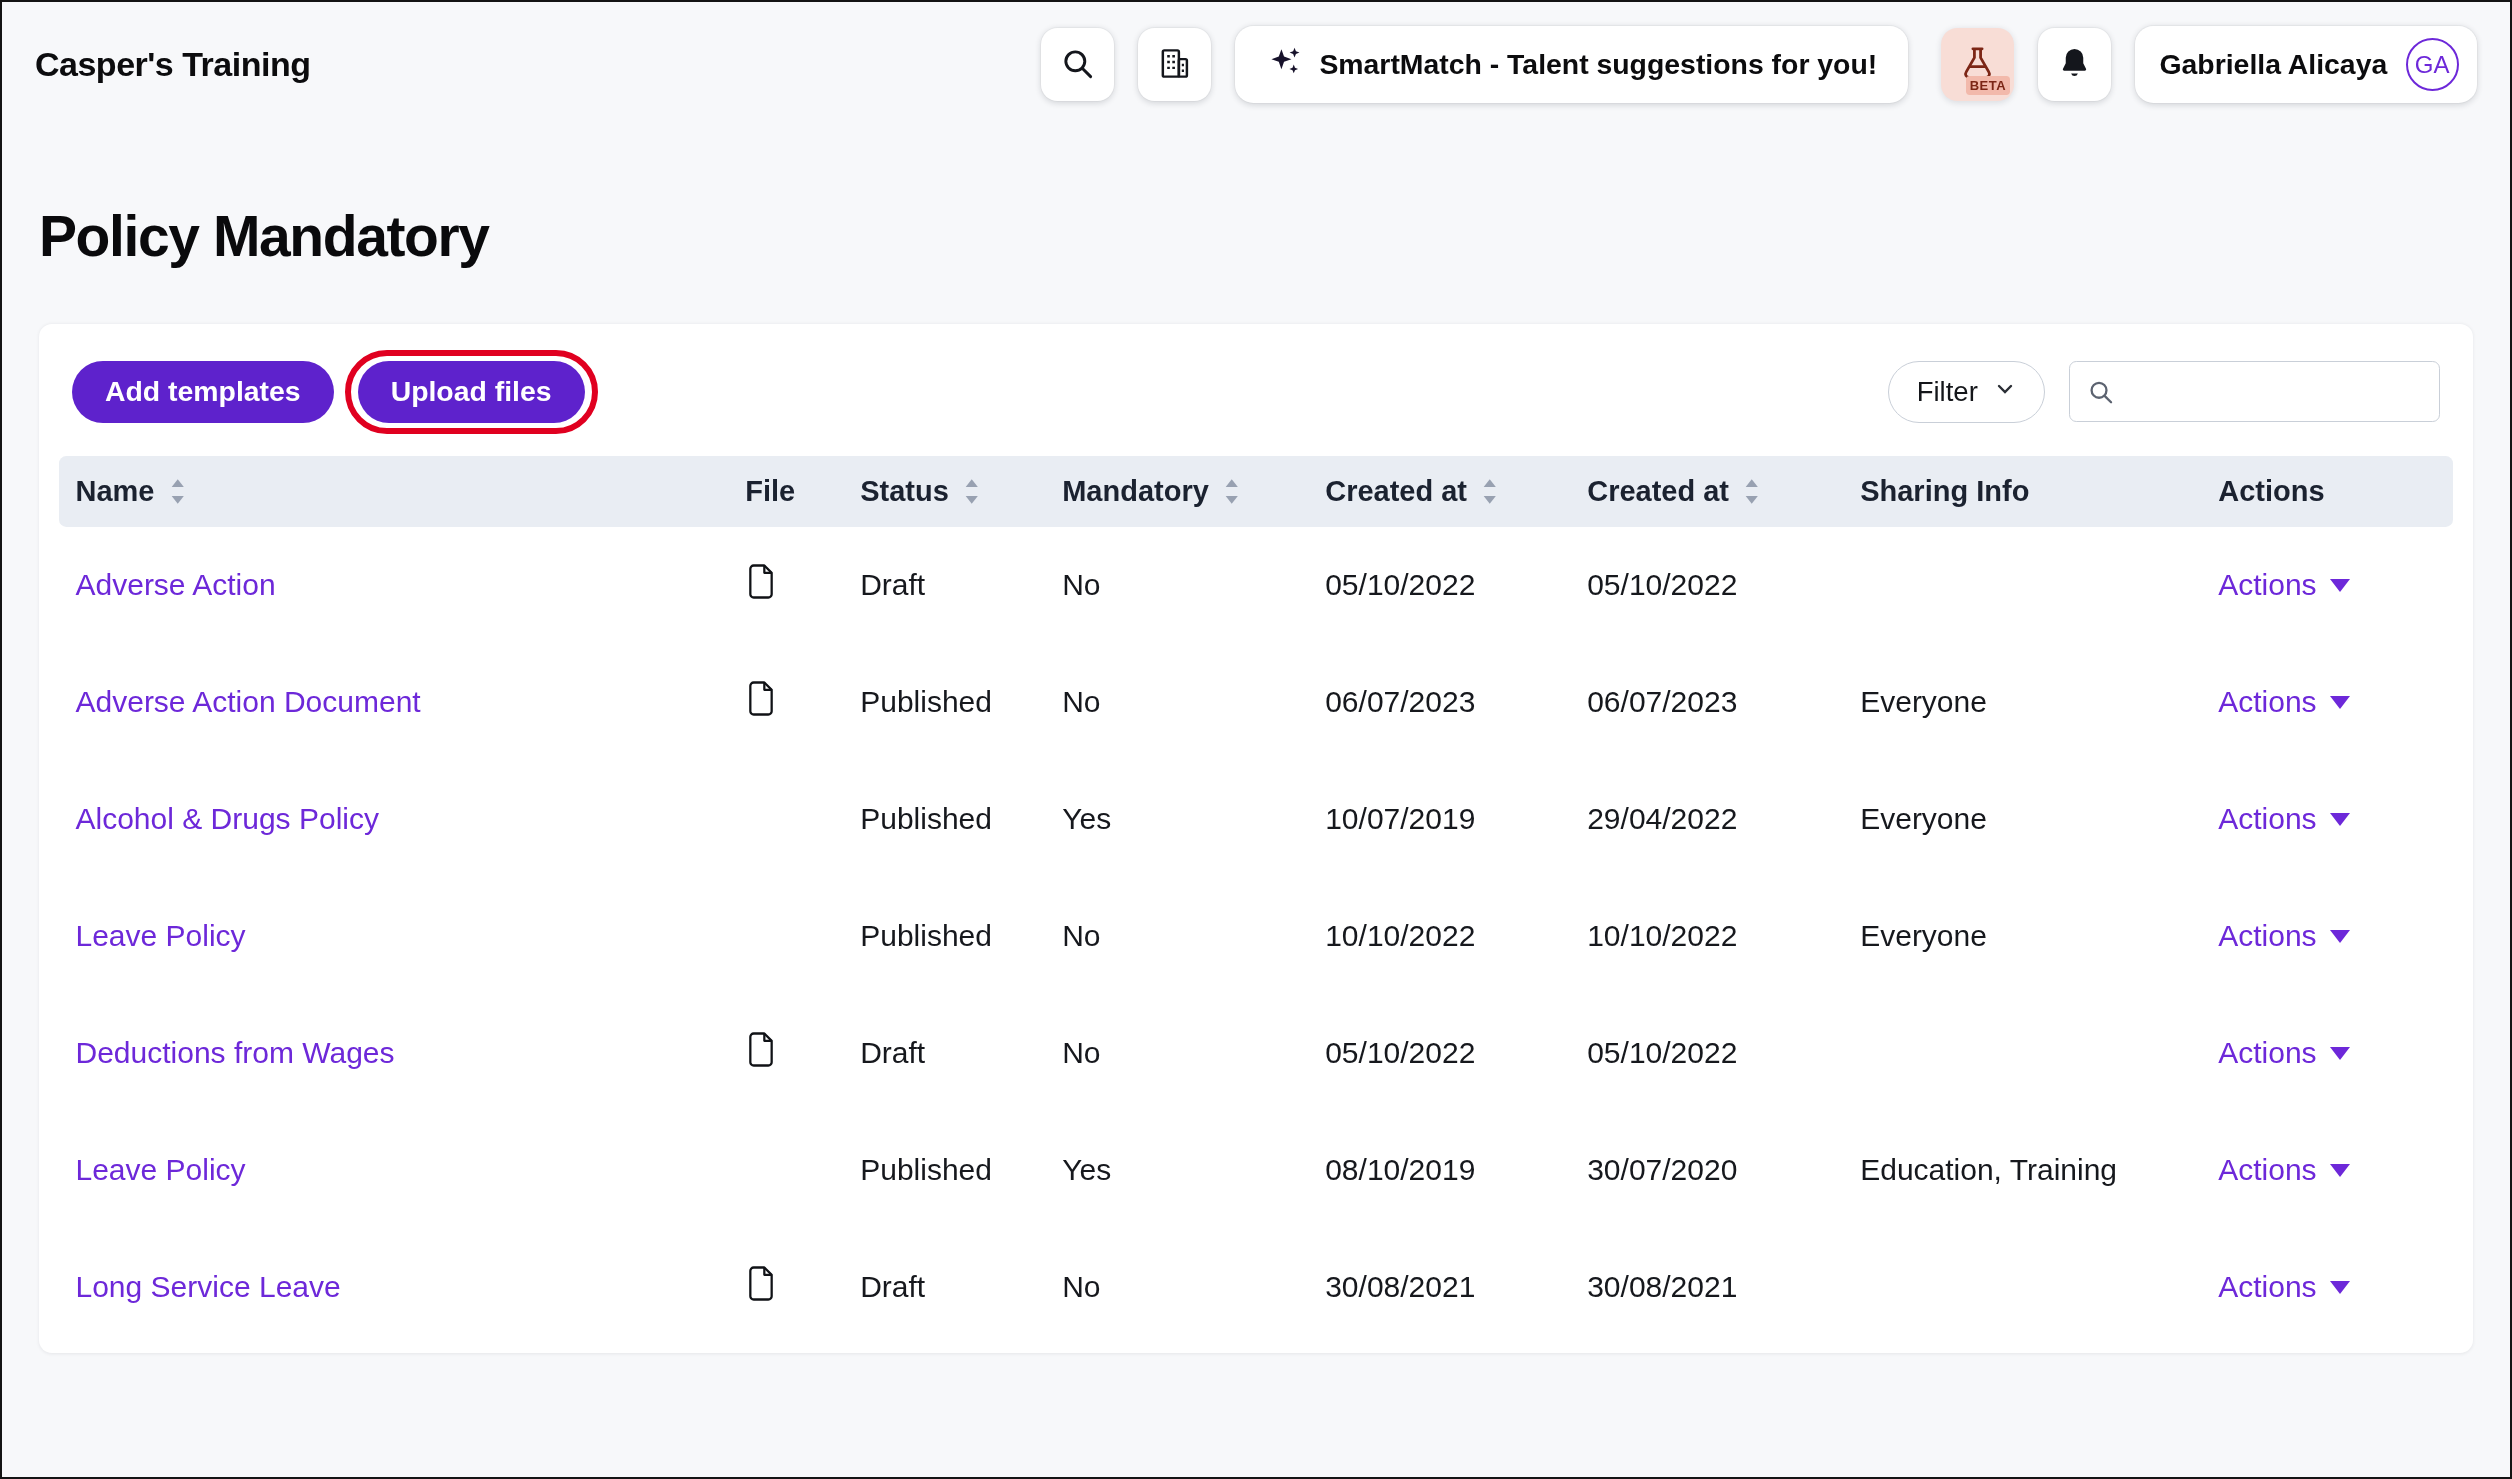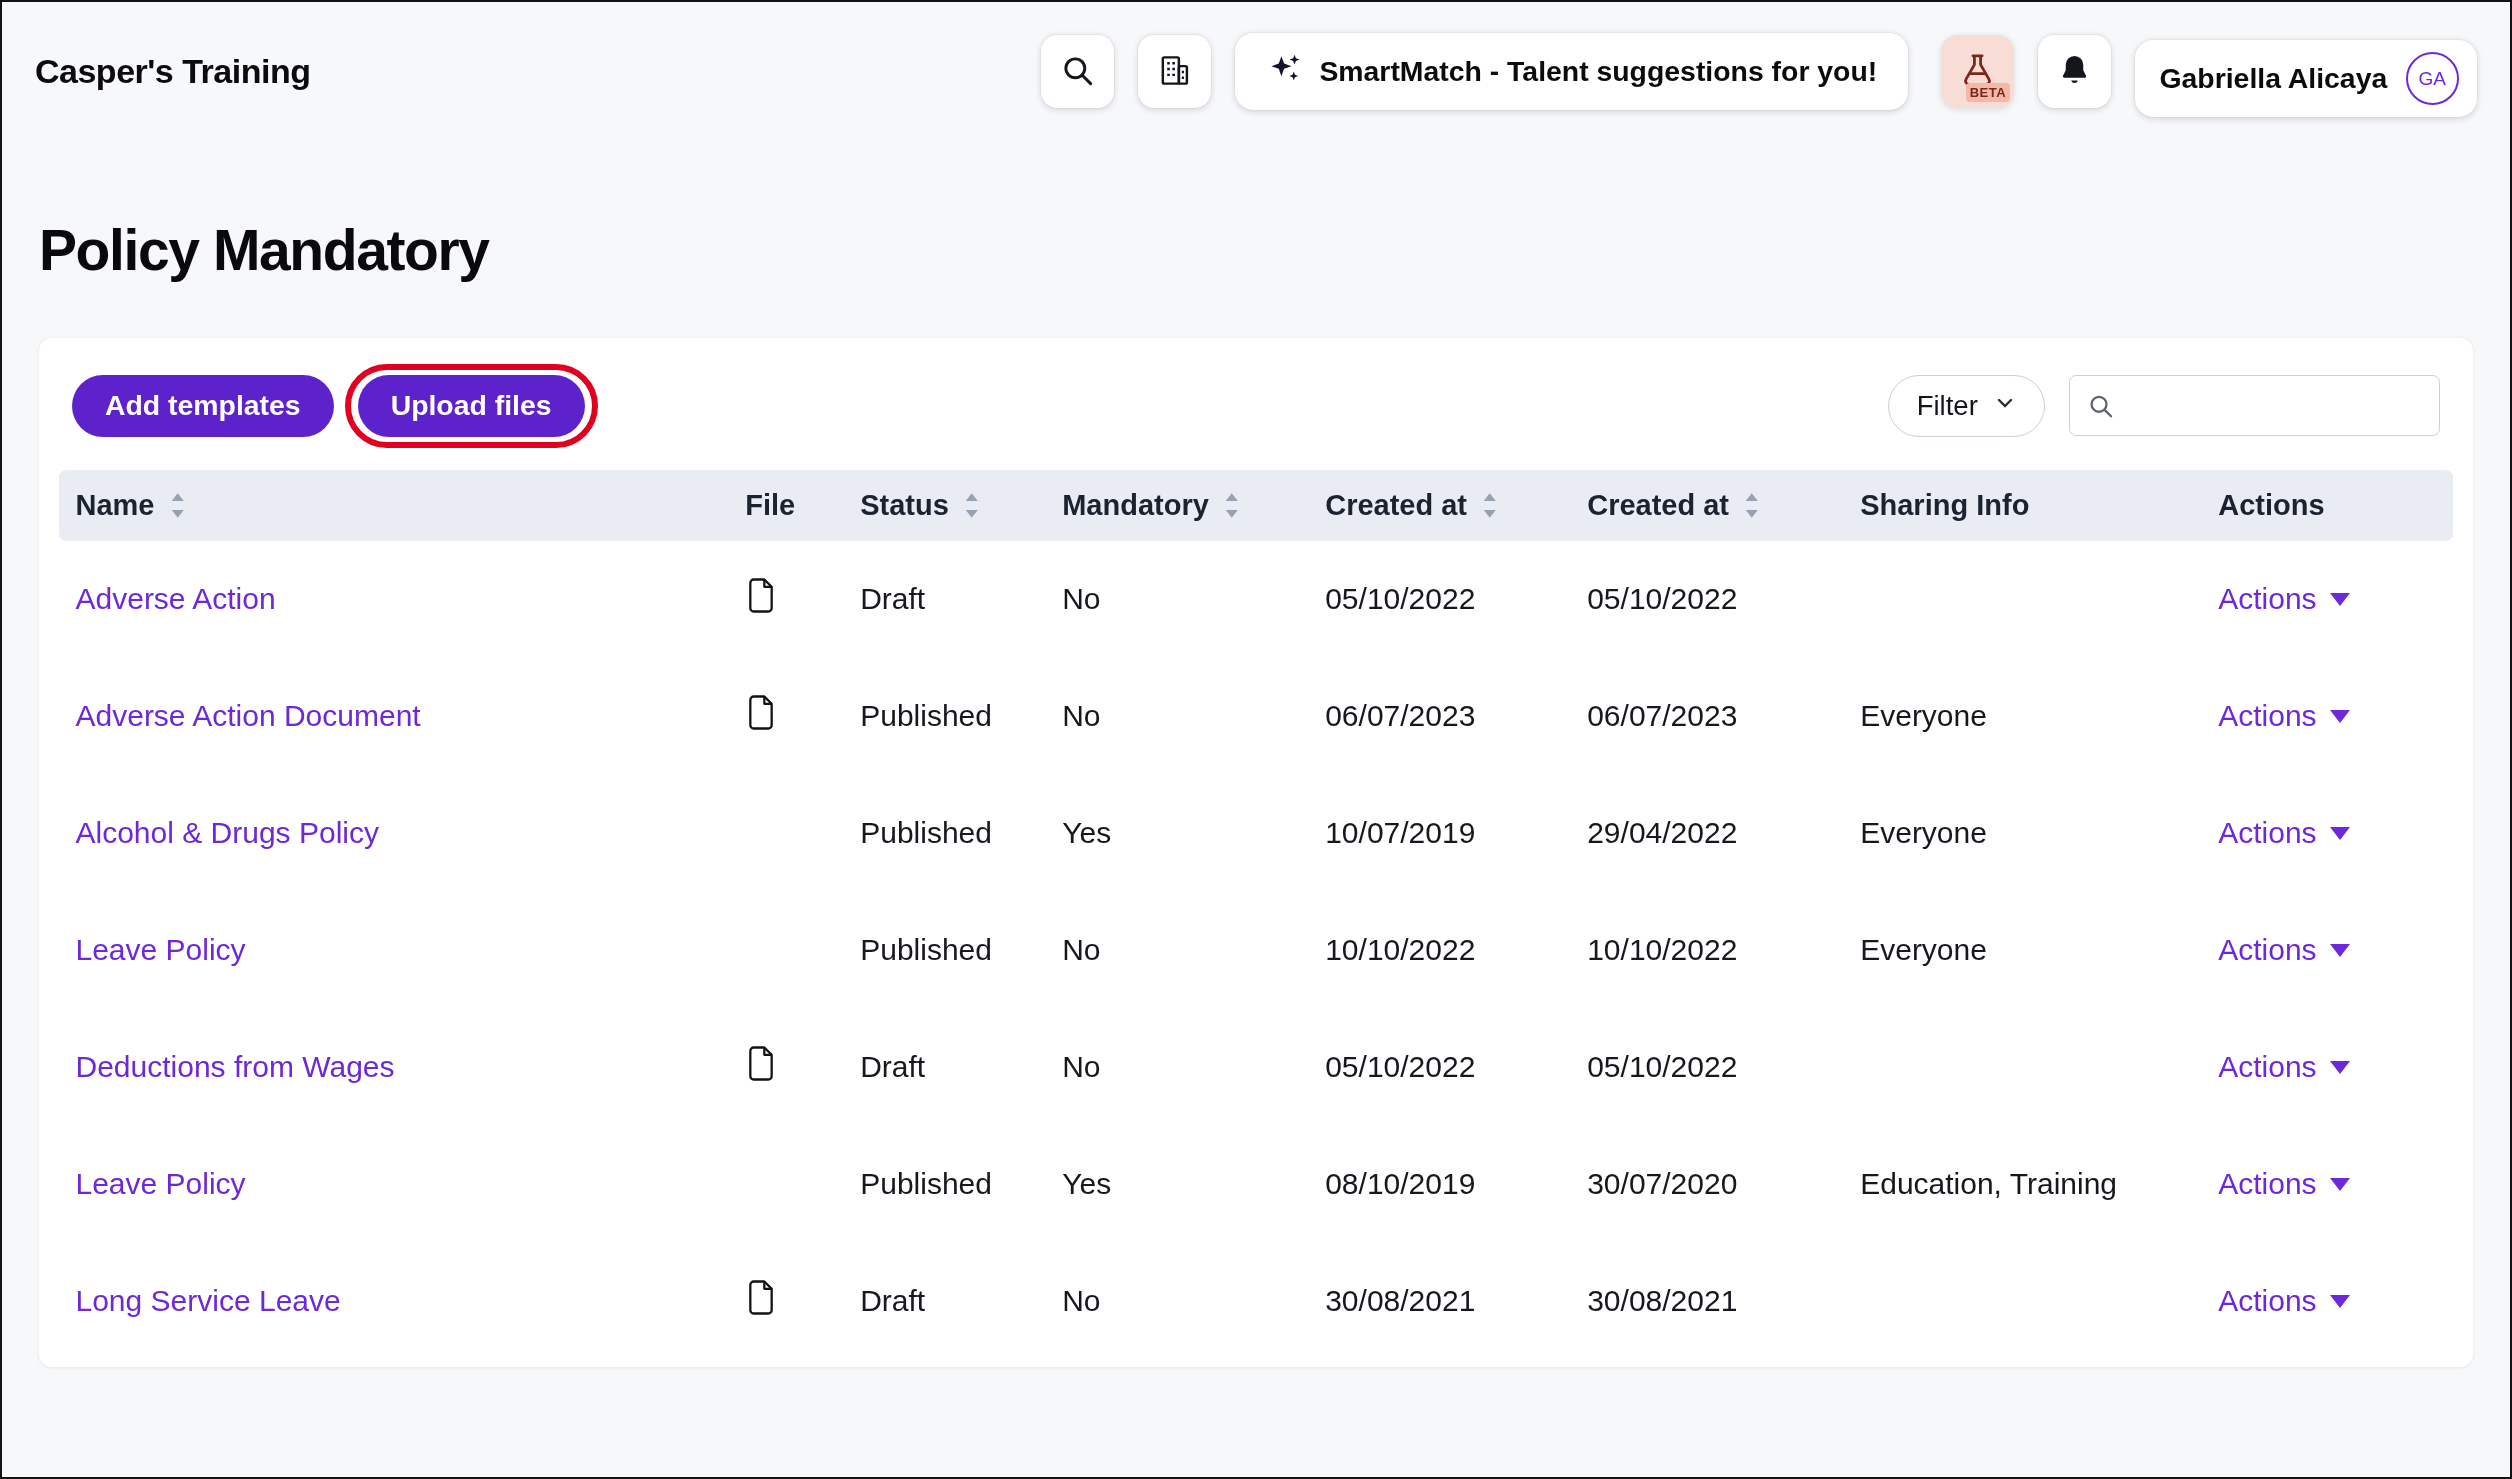--- a/index.html
+++ b/index.html
@@ -34,27 +34,27 @@
   }
   .smartmatch { gap: 16.5px; padding: 0 31px; font-size: 28.4px; font-weight: 700; color: #0c0c0e; }
   .smartmatch svg { width: 37px; height: 37px; color: #17122b; }
   .beta-tile { position: relative; background: #f8ddd6; box-shadow: 0 1.8px 6.4px rgba(20,24,40,.12); color: #7c2616; margin-left: 9.2px; }
   .beta-tile svg { width: 37px; height: 37px; }
   .beta-badge {
     position: absolute; bottom: 6.4px; right: 4.6px;
     font-size: 13px; font-weight: 700; color: #7c2616;
     background: #f2b9ab; border-radius: 3.7px; padding: 1.8px 3.7px; letter-spacing: 0.5px;
   }
-  .user-pill { gap: 18.4px; padding: 0 18.4px 0 24px; margin-top: 14px; }
+  .user-pill { gap: 18.4px; padding: 0 18.4px 0 24px; }
   .user-name { font-size: 28.4px; font-weight: 700; color: #0c0c0e; }
   .avatar {
     width: 53px; height: 53px; border-radius: 50%;
     border: 2.8px solid var(--link, #6d28d9); color: var(--link, #6d28d9);
     display: flex; align-items: center; justify-content: center;
-    font-size: 19px; font-weight: 500; background: #fff;
+    font-size: 24px; font-weight: 500; background: #fff;
   }
 
   
   .page-title { margin: 88px 0 0 37px; font-size: 57px; font-weight: 800; letter-spacing: -1.4px; color: #0a0a0c; line-height: 1; }
 
   .card {
     margin: 59px 37px 0 37px;
     background: #fff; border-radius: 13px;
     box-shadow: 0 0.9px 3.7px rgba(20,24,40,.08);
     padding-bottom: 7.3px;

